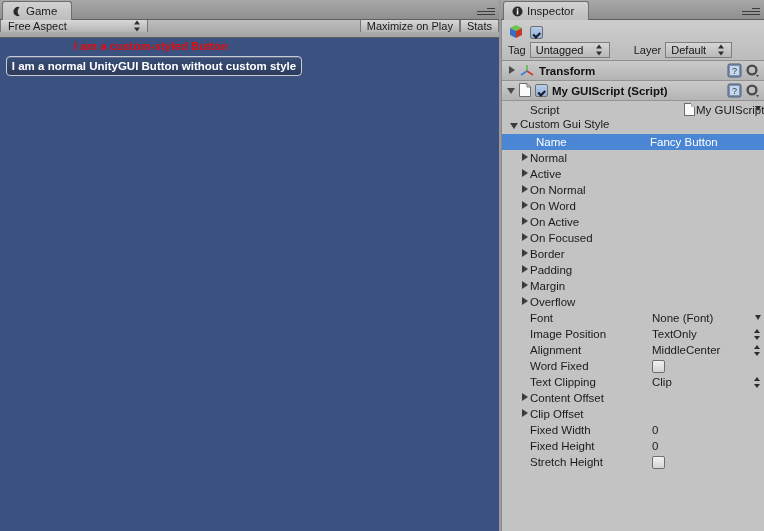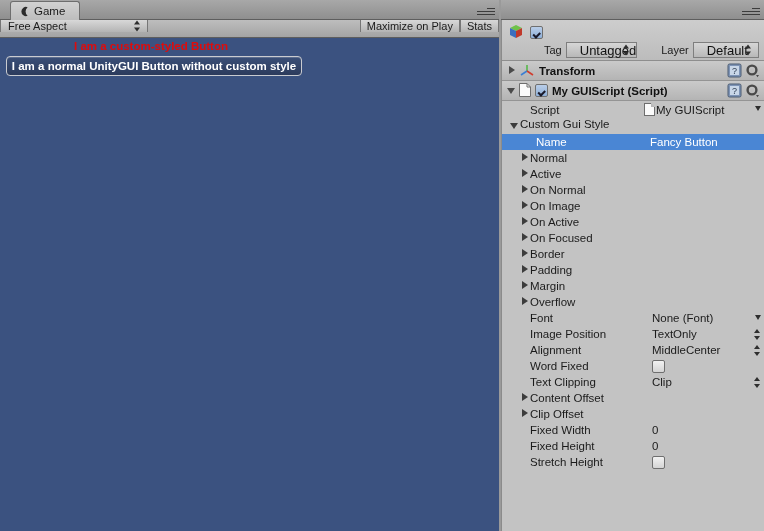--- a/index.html
+++ b/index.html
@@ -13,21 +13,21 @@
 
   
   .panel{position:absolute;box-sizing:border-box;}
   .tabstrip{
     position:absolute;left:0;top:0;height:20px;width:100%;
     background:linear-gradient(#a8a8a8,#8f8f8f);
     border-bottom:1px solid #5e5e5e;
     box-sizing:border-box;
   }
   .tab{
-    position:absolute;left:10px;top:1px;height:19px;
+    position:absolute;left:2px;top:1px;height:19px;
     display:flex;align-items:center;gap:4px;
     padding:0 14px 0 8px;
     background:linear-gradient(#d2d2d2,#bdbdbd);
     border:1px solid #6e6e6e;border-bottom:none;
     border-radius:3px 3px 0 0;
     box-sizing:border-box;
     font-size:11px;
   }
   .tab-label{font-size:11.5px;color:#1b1b1b;}
 
@@ -111,28 +111,28 @@
   }
   .row-name{position:absolute;left:6px;top:4px;display:flex;align-items:center;gap:6px;right:5px;}
   .cube-ico{width:16px;height:16px;display:block;}
   .go-field{
     flex:1;height:16px;background:#cfcfcf;
     border:1px solid #7e7e7e;box-sizing:border-box;
     display:flex;align-items:center;padding-left:4px;
     font-size:11.5px;color:#111;
   }
   .row-tag{position:absolute;left:6px;top:22px;right:5px;height:16px;display:flex;align-items:center;gap:4px;}
-  .lbl{font-size:11px;color:#1b1b1b;white-space:nowrap;margin-left:36px;}
+  .lbl{font-size:11px;color:#1b1b1b;white-space:nowrap;}
   .mini-popup{
     height:16px;background:linear-gradient(#d6d6d6,#b8b8b8);
     border:1px solid #7e7e7e;box-sizing:border-box;position:relative;
-    display:flex;align-items:center;padding-left:13px;font-size:13px;color:#111;
+    display:flex;align-items:center;padding-left:5px;font-size:11px;color:#111;
   }
   #tag-popup{width:80px;}
-  #layer-popup{width:84px;text-align:right;}
+  #layer-popup{width:67px;text-align:right;}
 
   .checkbox{
     width:13px;height:13px;box-sizing:border-box;
     border:1px solid #6f6f6f;border-radius:2px;
     background:linear-gradient(#f2f2f2,#d4d4d4);
     position:relative;flex:none;cursor:pointer;
   }
   .checkbox.on{background:linear-gradient(#b9cde8,#8fb0d8);}
   .checkbox.on:after{
     content:"";position:absolute;left:2px;top:5px;width:5px;height:2.5px;
@@ -215,21 +215,21 @@
 
   .script-ico{
     width:11px;height:13px;background:#fbfbfb;border:1px solid #6e6e6e;
     position:relative;display:inline-block;vertical-align:middle;
     box-sizing:border-box;
   }
   .script-ico:after{
     content:"";position:absolute;right:-1px;top:-1px;
     width:0;height:0;border-left:4px solid #b9b9b9;border-top:4px solid #c3c3c3;
   }
-  .pv-obj{display:flex;align-items:center;gap:1px;}
+  .pv-obj{display:flex;align-items:center;gap:1px;margin-left:40px;}
   .cbcell{position:absolute;left:150px;}
 </style>
 </head>
 <body>
 
 <div class="app">
 
   <div class="panel" id="game-panel">
 
     <div class="tabstrip">
@@ -260,20 +260,30 @@
 
     <div class="game-view">
       <div class="custom-label">I am a custom-styled Button</div>
       <div class="gui-button">I am a normal UnityGUI Button without custom style</div>
     </div>
   </div>
 
   <div class="panel" id="inspector-panel">
 
     <div class="tabstrip">
+      <div class="tab">
+        <span class="ico-inspector">
+          <svg width="11" height="11" viewBox="0 0 11 11">
+            <circle cx="5.5" cy="5.5" r="5" fill="#2b2b2b"></circle>
+            <rect x="4.8" y="4.3" width="1.5" height="4.2" fill="#ffffff"></rect>
+            <rect x="4.8" y="2.3" width="1.5" height="1.5" fill="#ffffff"></rect>
+          </svg>
+        </span>
+        <span class="tab-label">Inspector</span>
+      </div>
       <div class="burger">
         <i></i>
           <i></i>
           <i></i>
       </div>
     </div>
 
     <div class="insp-body">
 
       <div class="insp-head">
@@ -384,21 +394,21 @@
           <div class="prow foldrow">
             <span class="fold-small"></span>
             <span class="pl">Active</span>
           </div>
           <div class="prow foldrow">
             <span class="fold-small"></span>
             <span class="pl">On Normal</span>
           </div>
           <div class="prow foldrow">
             <span class="fold-small"></span>
-            <span class="pl">On Image</span>
+            <span class="pl">On Word</span>
           </div>
           <div class="prow foldrow">
             <span class="fold-small"></span>
             <span class="pl">On Active</span>
           </div>
           <div class="prow foldrow">
             <span class="fold-small"></span>
             <span class="pl">On Focused</span>
           </div>
           <div class="prow foldrow">

